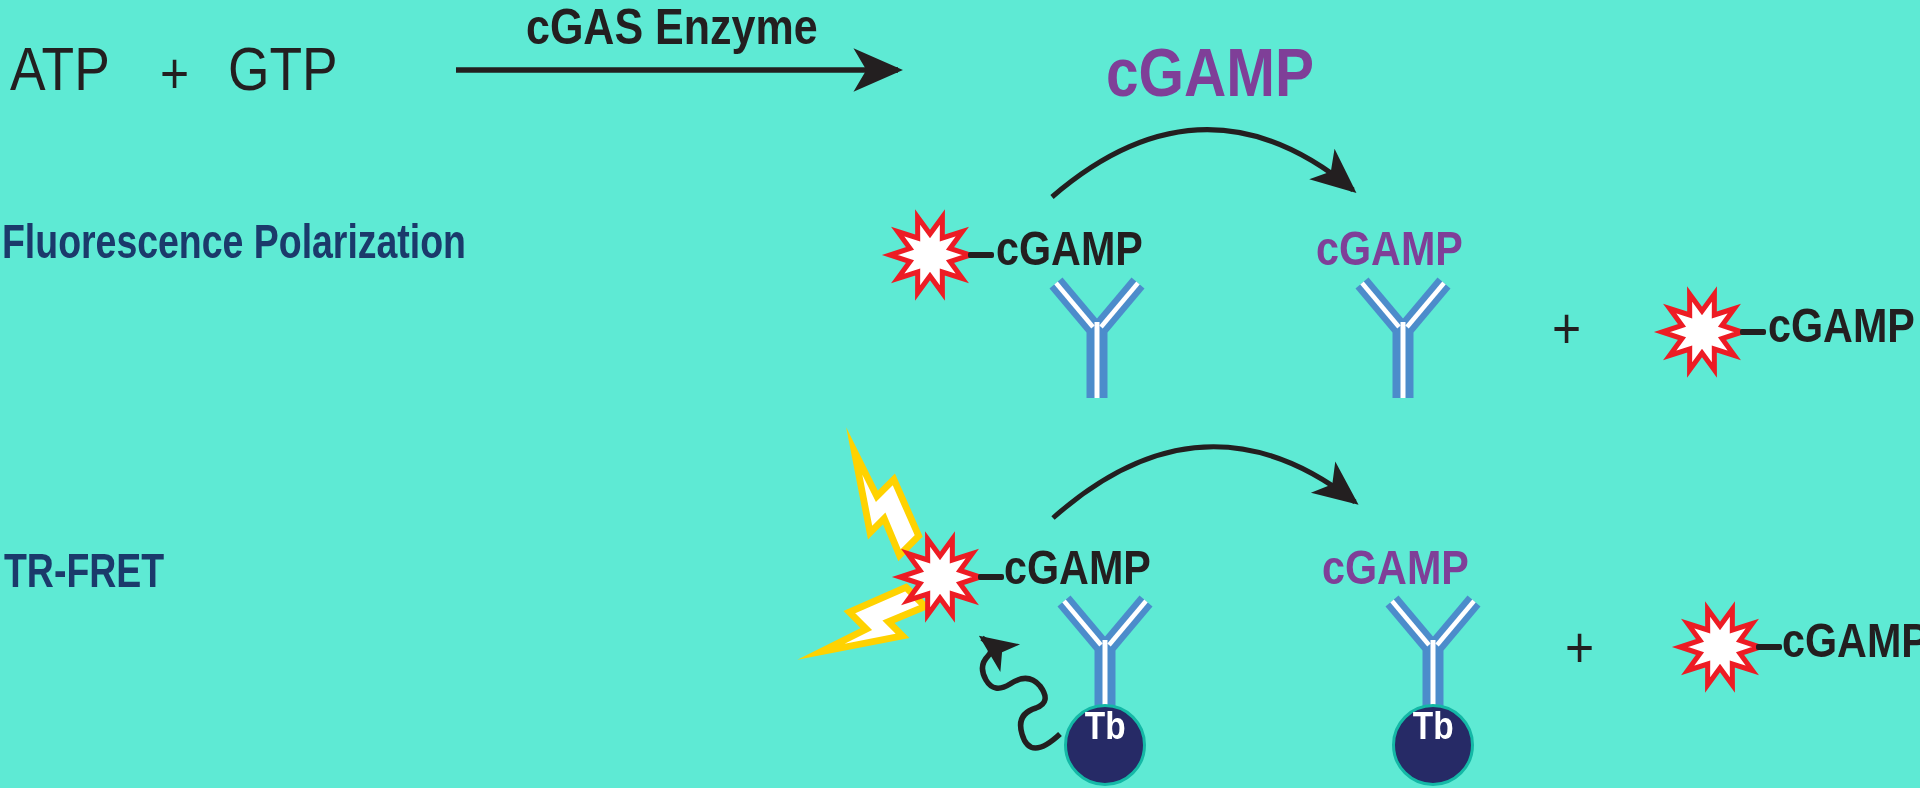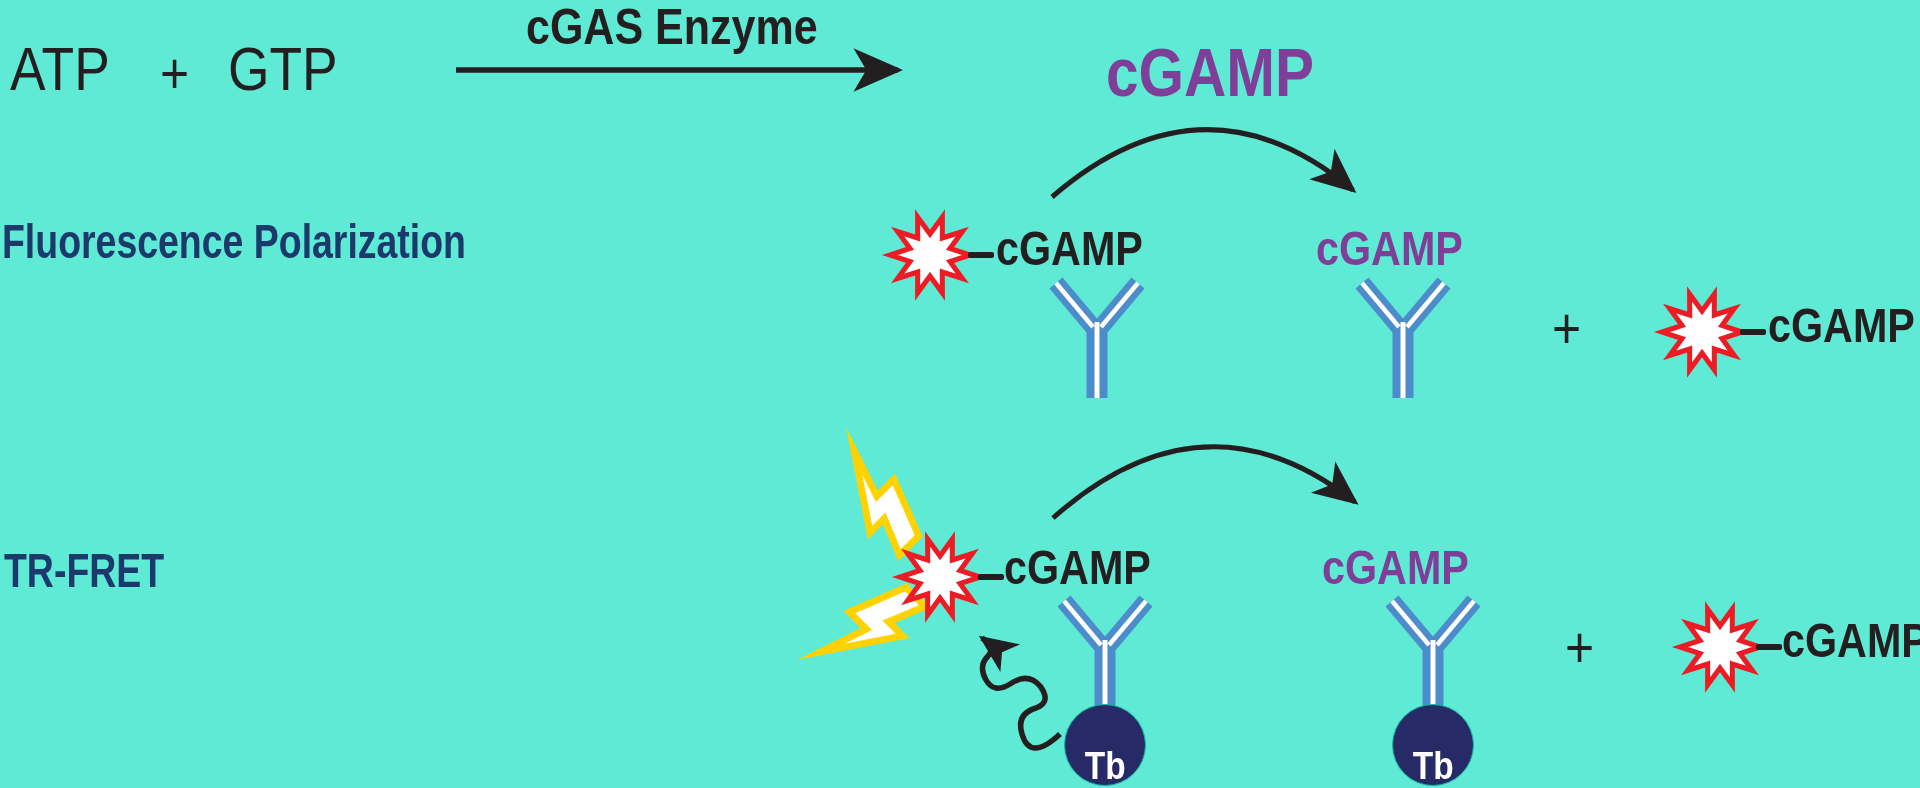--- a/index.html
+++ b/index.html
@@ -13,22 +13,22 @@
     position:absolute; line-height:1; white-space:nowrap;
     color:#231f20; transform:scaleX(0.86); transform-origin:0 0;
     font-family:"Liberation Sans","DejaVu Sans",sans-serif;
   }
   .b { font-weight:bold; }
   .lbl { transform:scaleX(0.78); transform-origin:0 0; color:#1b3a6b; font-weight:bold; font-size:48px; }
   .purple { color:#7f3f98; }
   .dash { position:absolute; background:#231f20; height:6px; border-radius:2px; }
   .tb {
     position:absolute; width:82px; height:82px; box-sizing:border-box;
-    border-radius:50%; background:#262a66; border:1px solid #14b8a6;
-    display:flex; align-items:flex-end; justify-content:center;
+    border-radius:50%; background:#262a66; border:3px solid #14b8a6;
+    display:flex; align-items:flex-start; justify-content:center;
   }
   .tb span {
     color:#ffffff; font-weight:bold; font-size:38px; line-height:1;
     transform:scaleX(0.88);
     font-family:"Liberation Sans","DejaVu Sans",sans-serif;
   }
   svg { overflow:visible; }
 </style>
 </head>
 <body>

